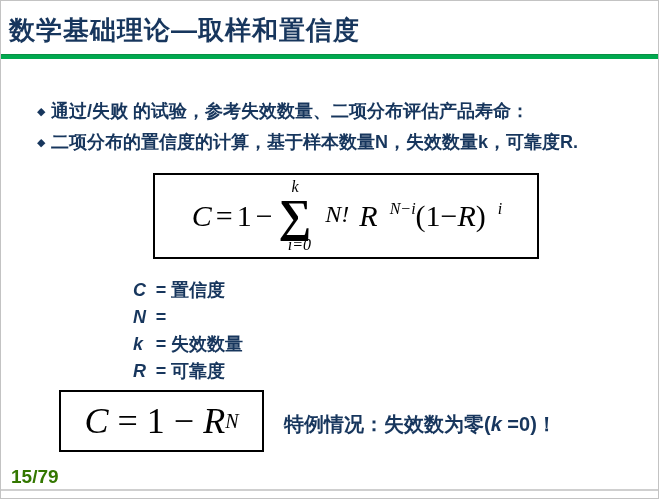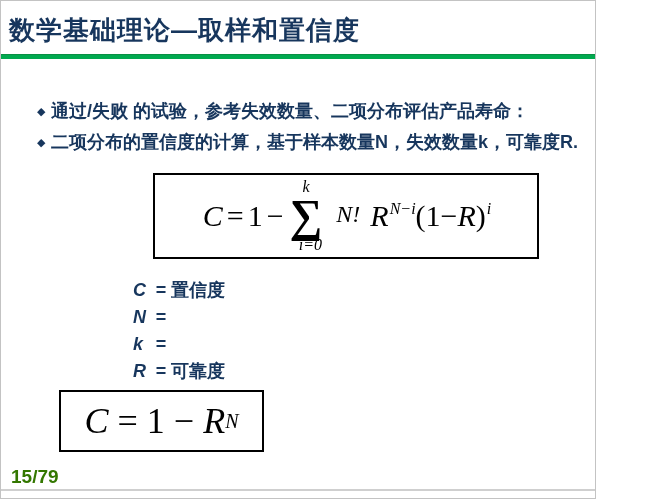--- a/index.html
+++ b/index.html
@@ -1,17 +1,17 @@
 <!DOCTYPE html>
 <html style="--navy: #17365D; --green_rule: #00A94F; --page_green: #337700;"><head>
 <meta charset="utf-8">
 <style>
   html,body{margin:0;padding:0;background:#fff;}
   .slide{
-    position:relative;width:596px;height:499px;box-sizing:border-box;
+    position:relative;width:659px;height:499px;box-sizing:border-box;
     background:#fff;border:1px solid #c3c3c3;overflow:hidden;
     font-family:"Liberation Sans","DejaVu Sans",sans-serif;
   }
   .title{
     position:absolute;left:8px;top:12px;margin:0;
     font-size:26px;font-weight:bold;letter-spacing:1px;
     color:var(--navy,#17365D);white-space:nowrap;
   }
   .title-rule{
     position:absolute;left:0;top:53px;width:659px;height:5px;
@@ -29,21 +29,21 @@
   }
   .it{font-style:italic;}
   .m{margin:0 2px;}
   .sum{display:inline-flex;flex-direction:column;align-items:center;line-height:1;margin:0 4px;}
   .sum-top{font-size:16px;line-height:1;}
   .sum-sym{font-size:46px;line-height:.9;font-weight:bold;}
   .sum-bot{font-size:16px;line-height:1;margin-left:9px;}
   .frac{display:inline-flex;flex-direction:column;align-items:center;margin:0 6px;font-size:24px;line-height:1.15;}
   .frac .num{padding:0 4px 2px;}
   .frac .den{border-top:2px solid #000;padding:2px 3px 0;}
-  .sup{font-size:16px;vertical-align:12px;margin-left:1px;}
+  .sup{font-size:16px;vertical-align:12px;margin-left:12px;}
   
   .defs{position:absolute;left:132px;top:276px;color:var(--navy,#17365D);font-weight:bold;font-size:18px;line-height:27px;}
   .def-row{display:flex;white-space:pre;}
   .def-sym{font-style:italic;width:18px;font-family:"Liberation Sans",sans-serif;}
   .def-eq{width:20px;text-align:center;}
   
   .formula-box2{
     position:absolute;left:58px;top:389px;width:205px;height:62px;box-sizing:border-box;
     border:2px solid #000;background:#fff;display:flex;align-items:center;justify-content:center;
     font-family:"Liberation Serif","DejaVu Serif",serif;color:#000;font-size:36px;
@@ -103,32 +103,36 @@
       <span class="def-eq">=</span>
       <span>置信度</span>
     </div>
     <div class="def-row">
       <span class="def-sym">N</span>
       <span class="def-eq">=</span>
     </div>
     <div class="def-row">
       <span class="def-sym">k</span>
       <span class="def-eq">=</span>
+      <span>失效数量</span>
     </div>
     <div class="def-row">
       <span class="def-sym">R</span>
       <span class="def-eq">=</span>
       <span>可靠度</span>
     </div>
   </div>
 
   <div class="formula-box2">
     <span class="it">C</span>
       <span style="white-space:pre;"> = 1 − </span>
       <span class="it">R</span>
       <span class="sup2">N</span>
   </div>
 
+  <div class="note">
+    <span>特例情况：失效数为零(</span><span class="it">k</span><span style="white-space:pre;"> =0)！</span>
+  </div>
 
   <div class="page-num">15/79</div>
   <div class="bottom-rule"></div>
 
 </div>
 
 </body></html>

